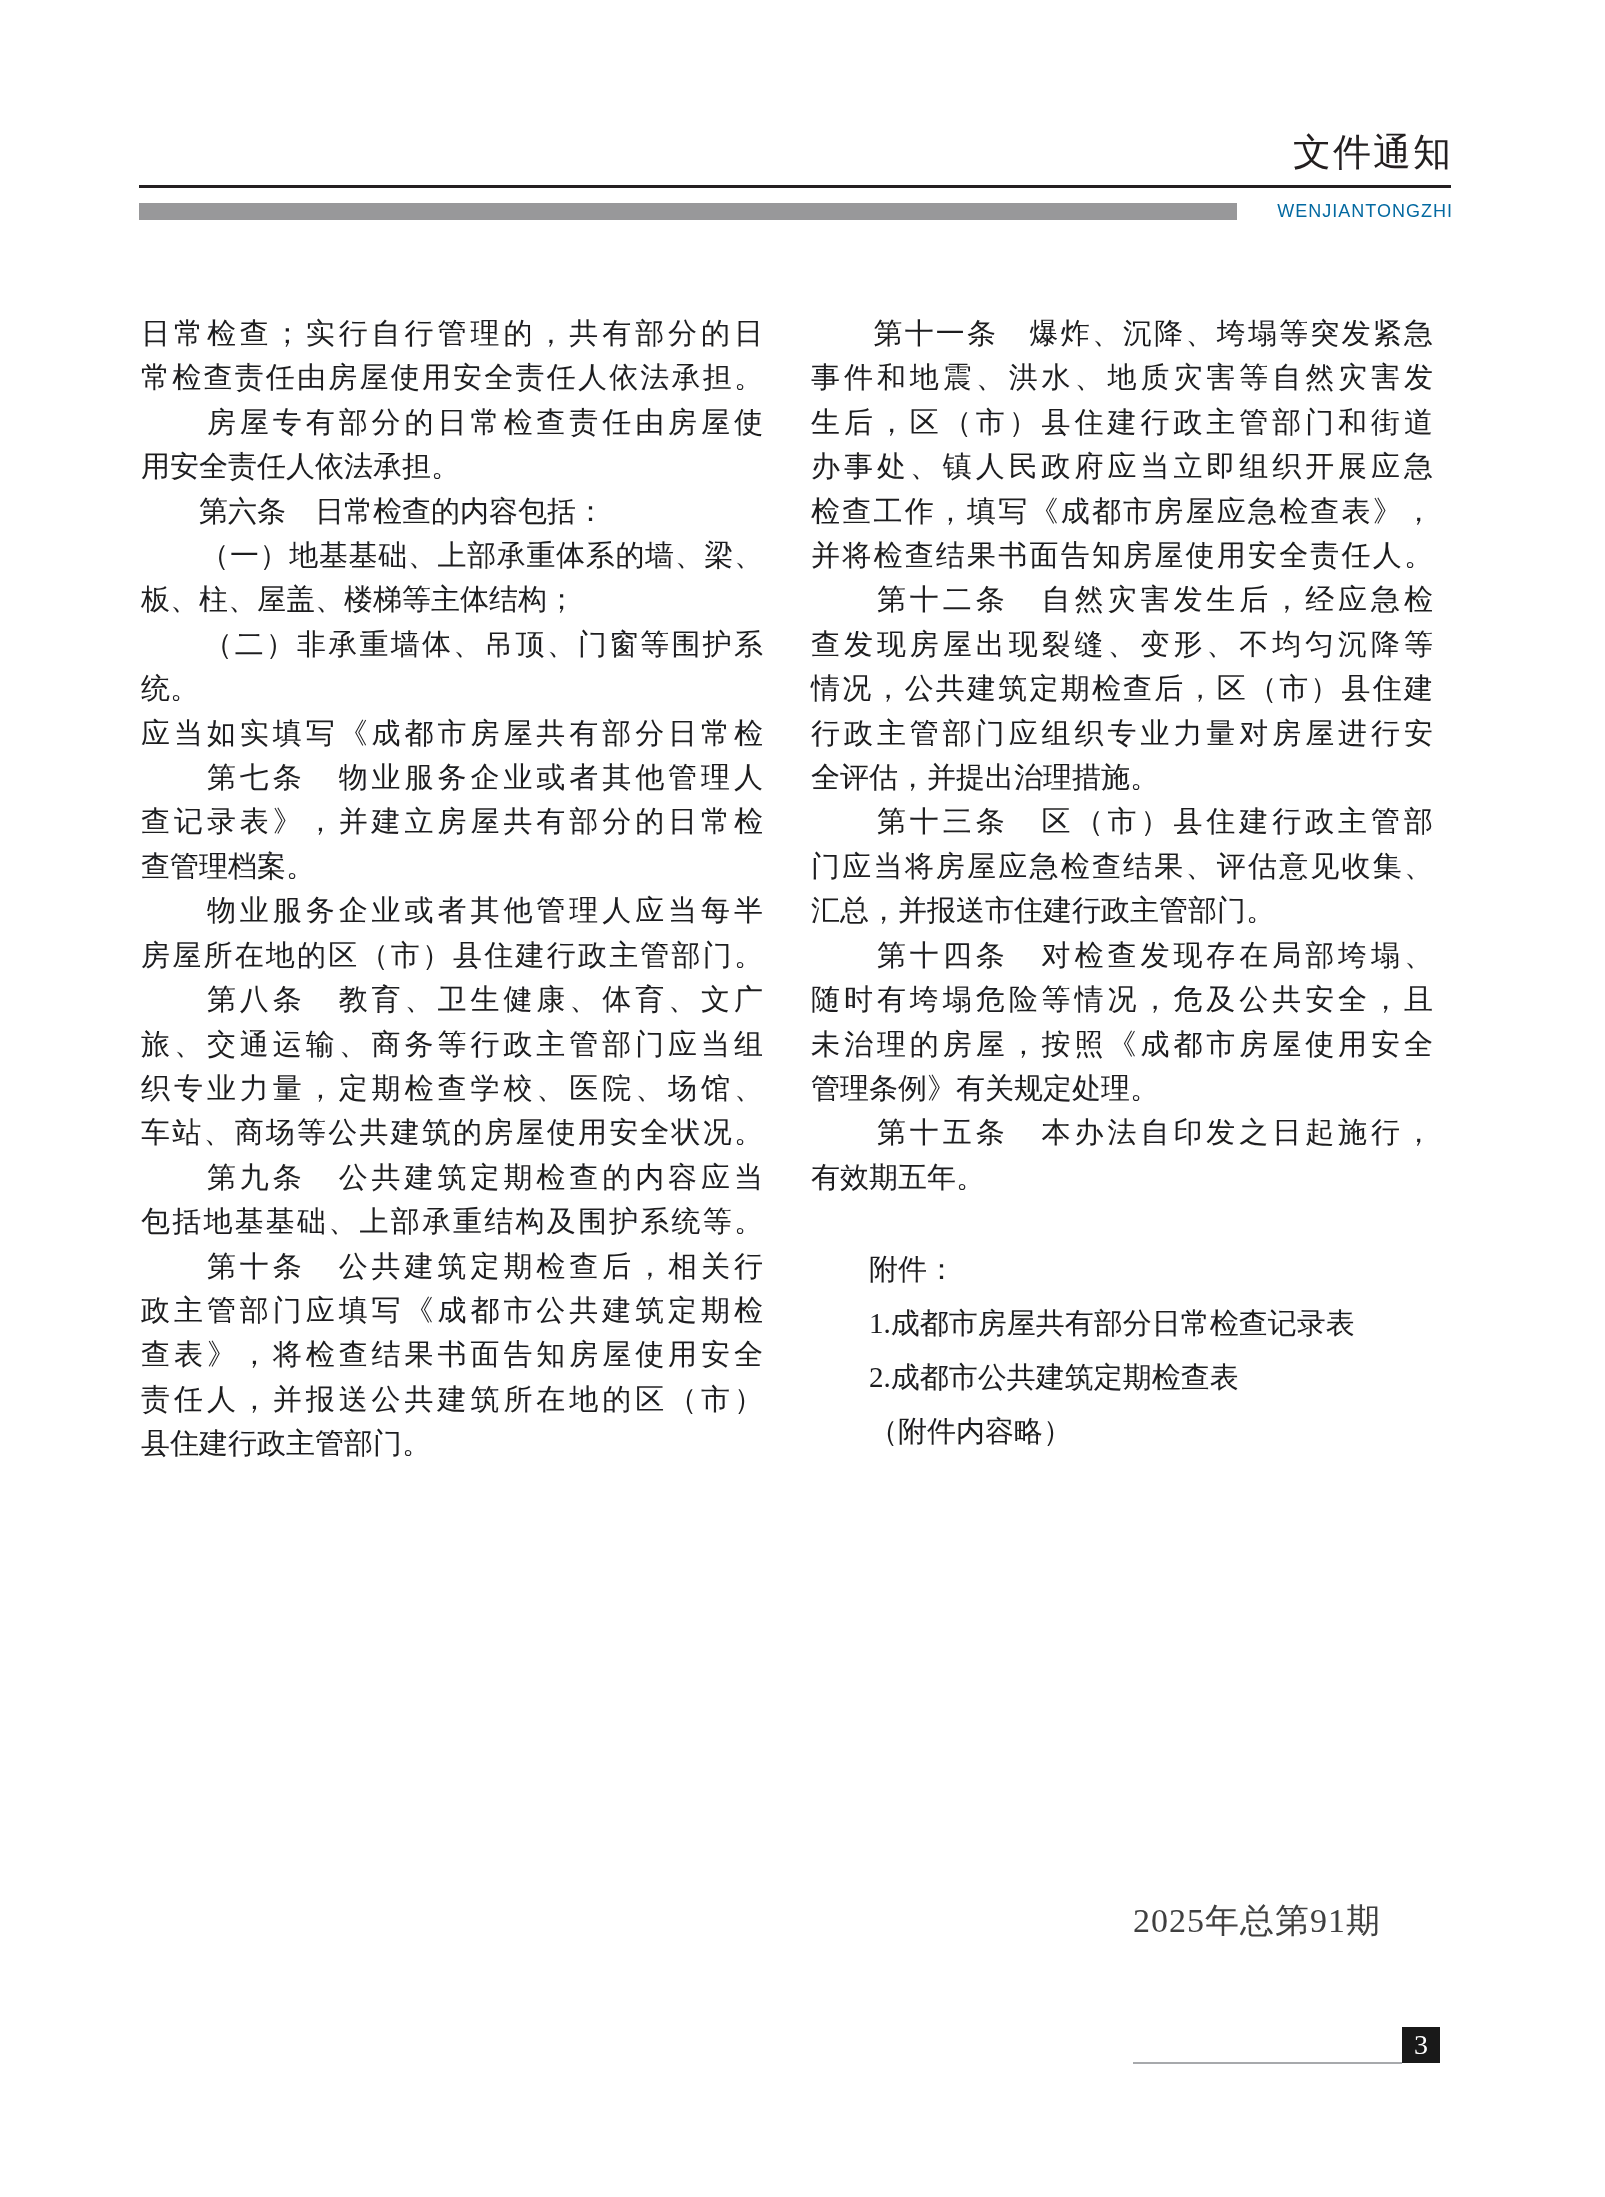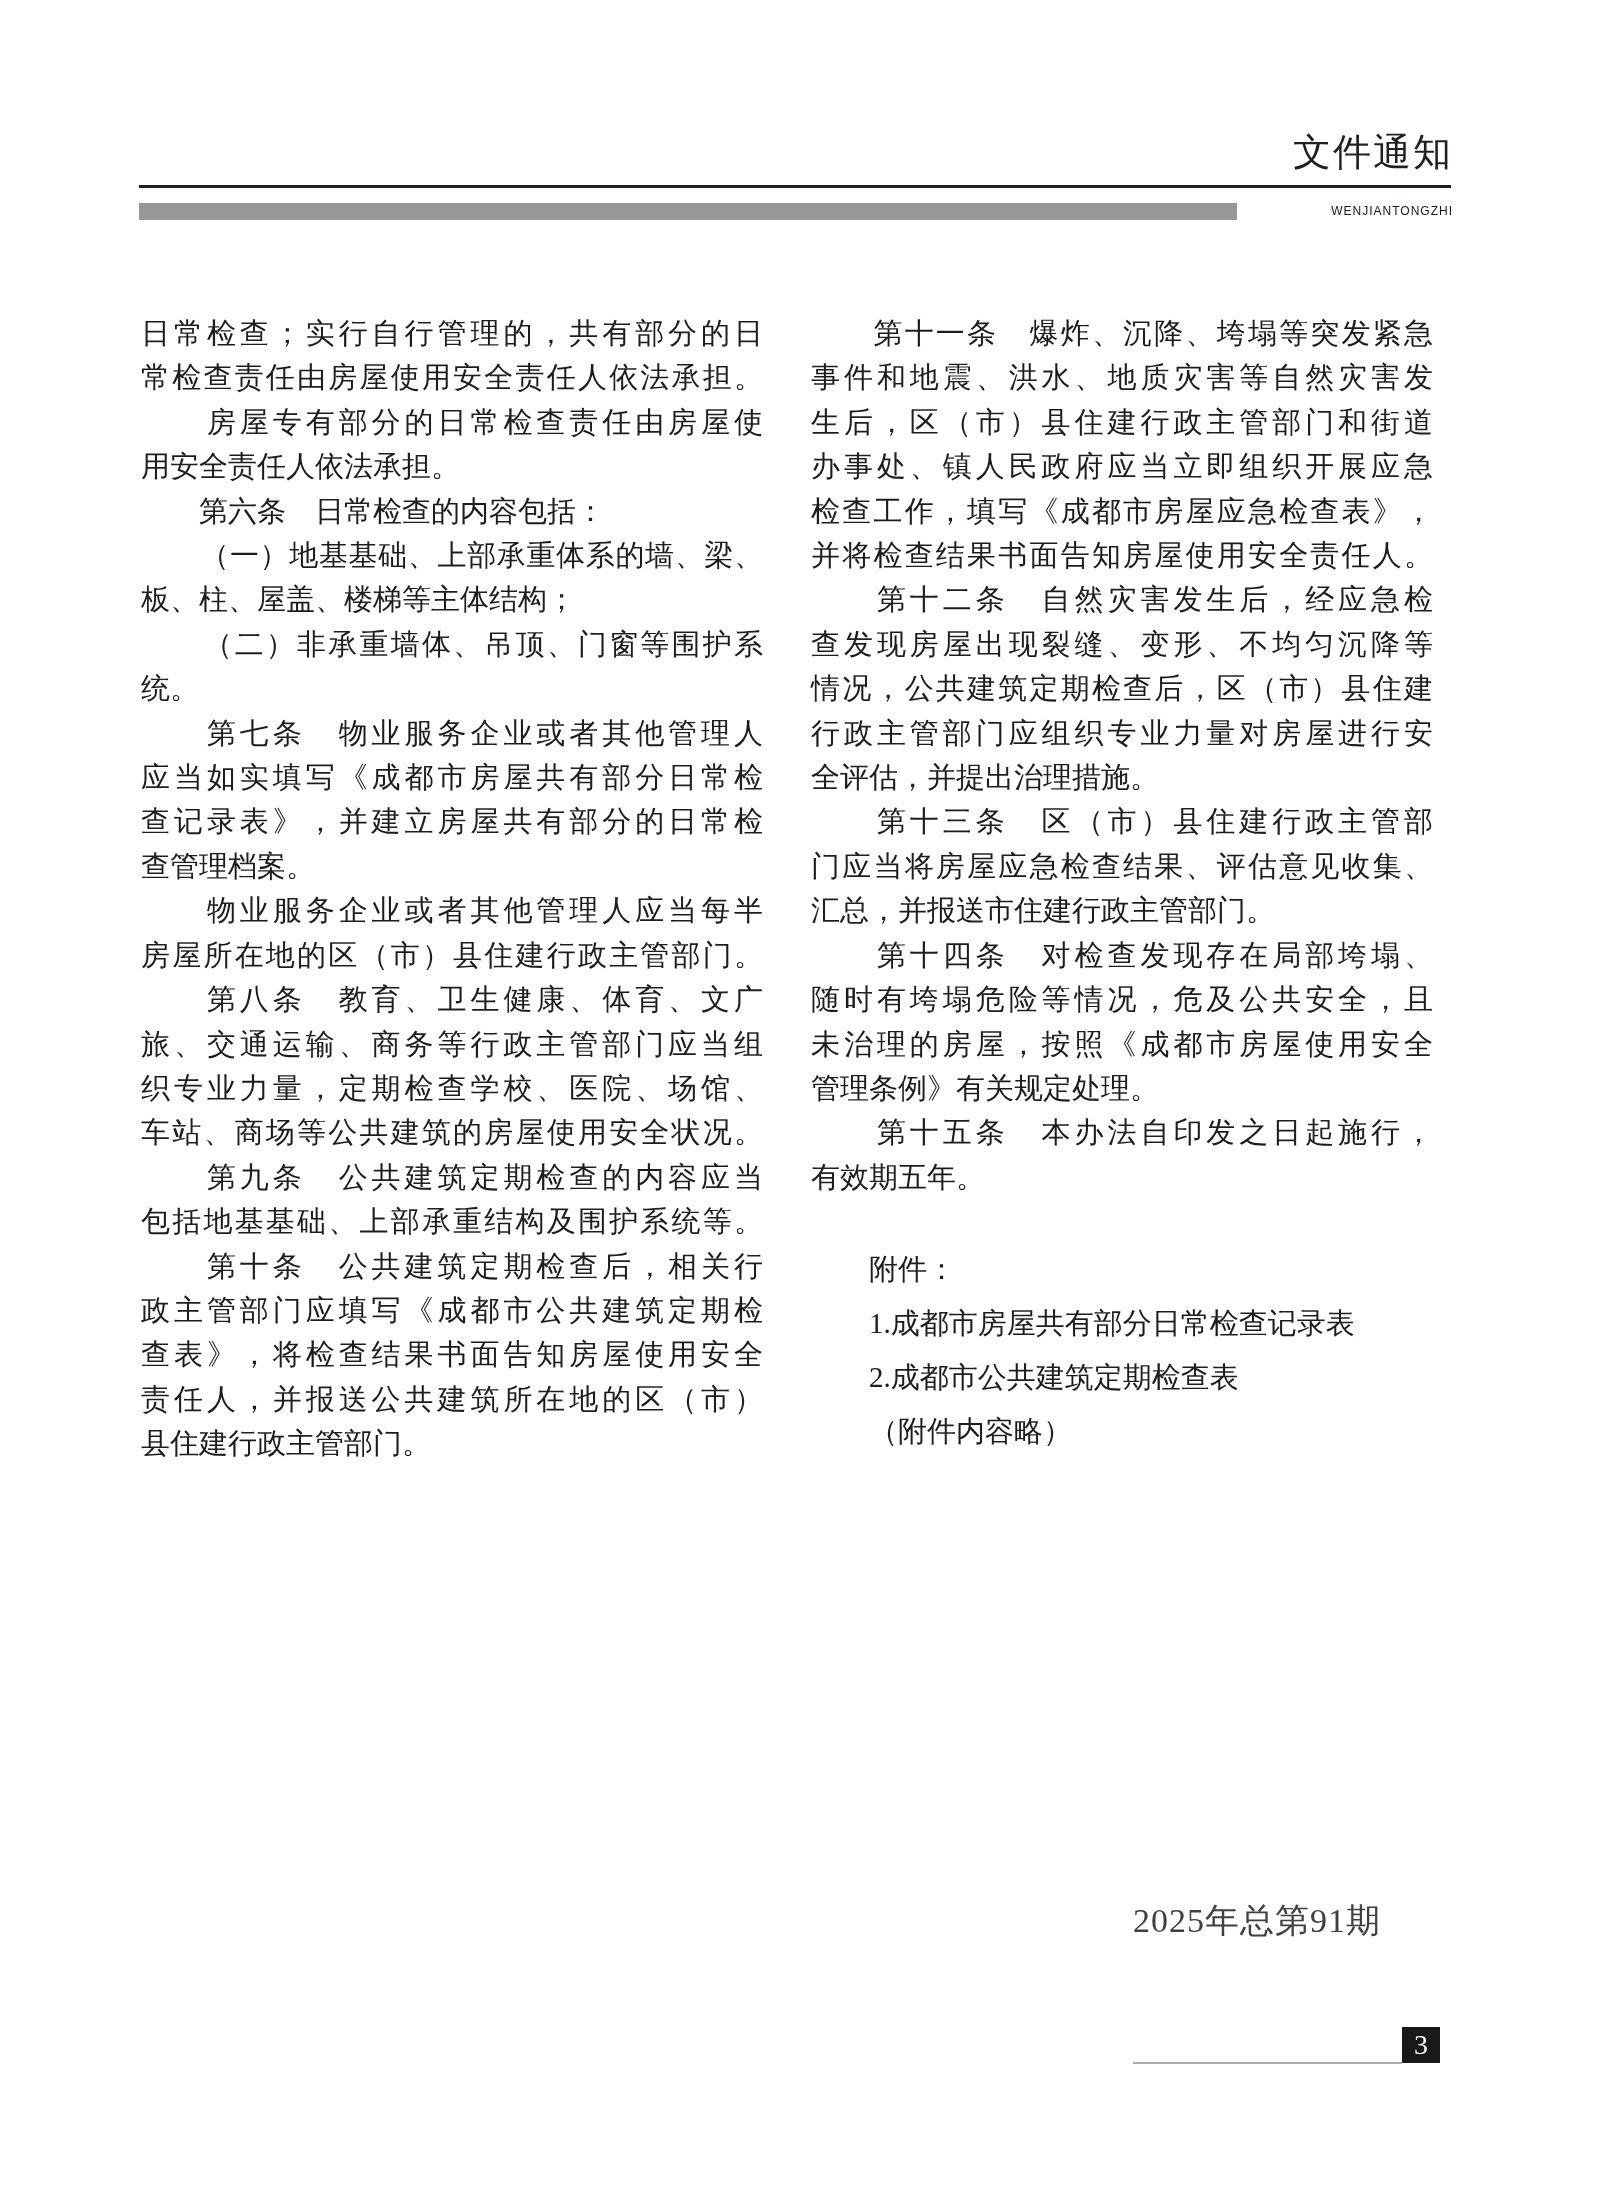--- a/index.html
+++ b/index.html
@@ -28,23 +28,23 @@
     background:#231f20;
   }
   .header-accent-bar {
     position:absolute; left:139px; top:203px;
     width:1098px; height:17px;
     background:#98989a;
   }
   .header-subtitle {
     position:absolute; top:199px; right:152px;
     font-family:"Liberation Sans", sans-serif;
-    font-size:12px; line-height:24px;
+    font-size:18px; line-height:24px;
     letter-spacing:1px;
-    color:#0f172a;
+    color:#0369a1;
     white-space:nowrap;
   }
 
   
   .content {
     position:absolute; left:141px; top:311px;
     display:grid;
     grid-template-columns:622px 622px;
     column-gap:48px;
   }
@@ -102,22 +102,22 @@
     <div class="col">
         <div class="line">日常检查；实行自行管理的，共有部分的日</div>
         <div class="line">常检查责任由房屋使用安全责任人依法承担。</div>
         <div class="line">　　房屋专有部分的日常检查责任由房屋使</div>
         <div class="line last">用安全责任人依法承担。</div>
         <div class="line last">　　第六条　日常检查的内容包括：</div>
         <div class="line">　　（一）地基基础、上部承重体系的墙、梁、</div>
         <div class="line last">板、柱、屋盖、楼梯等主体结构；</div>
         <div class="line">　　（二）非承重墙体、吊顶、门窗等围护系</div>
         <div class="line last">统。</div>
+        <div class="line">应当如实填写《成都市房屋共有部分日常检</div>
         <div class="line">　　第七条　物业服务企业或者其他管理人</div>
-        <div class="line">应当如实填写《成都市房屋共有部分日常检</div>
         <div class="line">查记录表》，并建立房屋共有部分的日常检</div>
         <div class="line last">查管理档案。</div>
         <div class="line">　　物业服务企业或者其他管理人应当每半</div>
         <div class="line">房屋所在地的区（市）县住建行政主管部门。</div>
         <div class="line">　　第八条　教育、卫生健康、体育、文广</div>
         <div class="line">旅、交通运输、商务等行政主管部门应当组</div>
         <div class="line">织专业力量，定期检查学校、医院、场馆、</div>
         <div class="line">车站、商场等公共建筑的房屋使用安全状况。</div>
         <div class="line">　　第九条　公共建筑定期检查的内容应当</div>
         <div class="line">包括地基基础、上部承重结构及围护系统等。</div>

